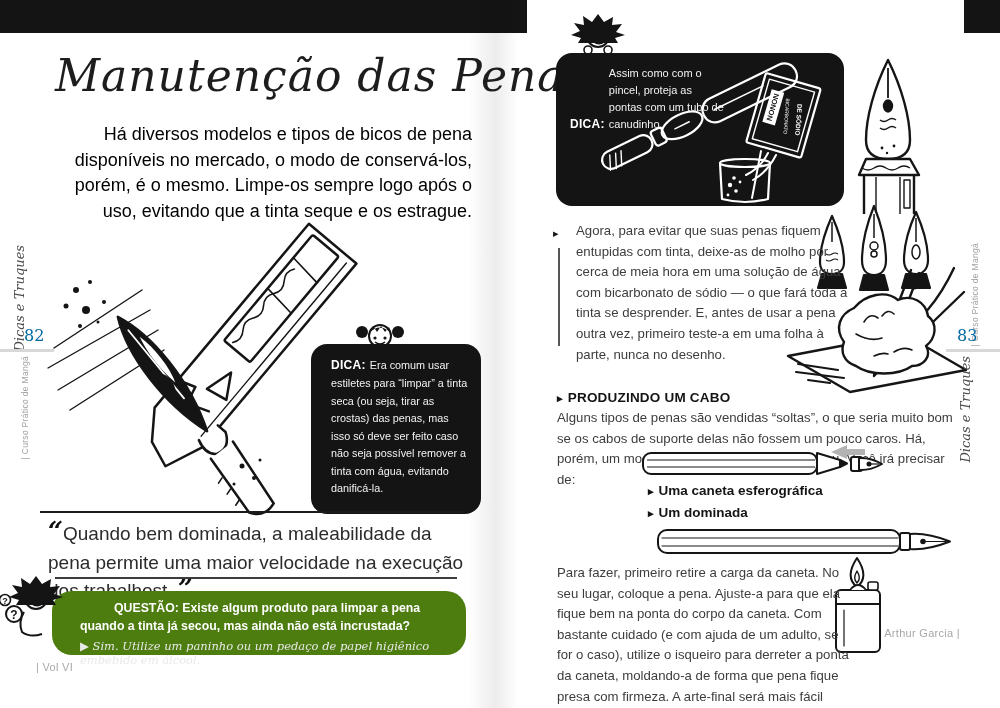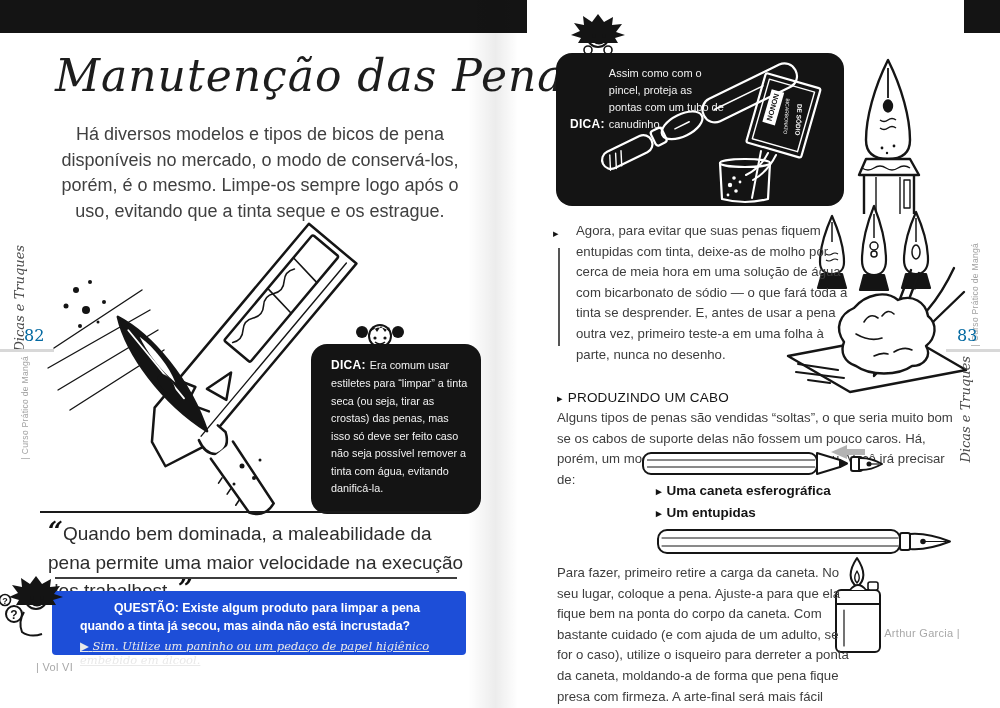--- a/index.html
+++ b/index.html
@@ -10,43 +10,43 @@
   .abs{position:absolute;}
   
   .bar{background:#141414;}
   
   .gutter{background:linear-gradient(90deg,rgba(0,0,0,0) 0%,rgba(0,0,0,0.075) 55%,rgba(0,0,0,0) 100%);}
   
   .title{
     font-family:"DejaVu Serif","Liberation Serif",serif;font-style:italic;font-weight:400;
     font-size:44px;color:#1d1d1d;text-align:center;letter-spacing:1px;white-space:nowrap;
   }
-  .intro{font-size:18px;line-height:1.42;text-align:center;color:#404040;}
+  .intro{font-size:18px;line-height:1.42;text-align:right;color:#000000;}
   
   .blackbox{background:#141414;border-radius:16px;color:#f2f2f2;}
   .dica-left{padding:12px 13px;font-size:10.8px;line-height:1.62;}
   .dica-right{padding:12px 14px;font-size:11px;line-height:1.55;}
   .dica-label{font-weight:bold;font-size:12px;color:#ffffff;margin-right:4px;letter-spacing:0.3px;}
   .dica-right .txt{display:inline-block;width:118px;}
   
   .quote{font-size:19px;line-height:1.5;color:#2c2c2c;}
   .qmark{font-family:"DejaVu Serif",serif;font-style:italic;font-weight:bold;font-size:26px;color:#111;line-height:0;}
   
   .rule-dark{background:#1a1a1a;}
   .rule-mid{background:#3c3c3c;}
   .rule-light{background:#d8d8d8;}
   
-  .questao{background:#1d4ed8;border-radius:4px;color:#fff;padding:9px 14px 5px 28px;}
+  .questao{background:#4d7c0f;border-radius:20px;color:#fff;padding:9px 14px 5px 28px;}
   .q-line{margin:0;font-size:12.3px;font-weight:bold;line-height:1.45;text-indent:34px;}
   .q-answer{margin:3px 0 0 0;font-family:"DejaVu Serif","Liberation Serif",serif;font-style:italic;
-    font-size:11.5px;color:#e9e9e9;font-weight:normal;text-decoration:underline;}
+    font-size:11.5px;color:#e9e9e9;font-weight:normal;}
   
   .body-txt{font-size:13.2px;line-height:1.56;color:#3d3d3d;}
-  .sec-head{font-size:13.5px;font-weight:normal;color:#141414;letter-spacing:0.2px;}
-  .bullets p{margin:0 0 7px 8px;font-size:13.5px;font-weight:bold;color:#141414;}
+  .sec-head{font-size:13.5px;font-weight:bold;color:#141414;letter-spacing:0.2px;}
+  .bullets p{margin:0 0 7px 0;font-size:13.5px;font-weight:bold;color:#141414;}
   .tri{color:#141414;margin-right:5px;font-size:11px;}
   
   .vscript{
     font-family:"DejaVu Serif","Liberation Serif",serif;font-style:italic;font-size:13px;color:#4a4a4a;
     writing-mode:vertical-rl;transform:rotate(180deg);white-space:nowrap;
   }
   .vbook{
     font-size:8.5px;color:#a2a2a2;writing-mode:vertical-rl;transform:rotate(180deg);white-space:nowrap;letter-spacing:0.3px;
   }
   .pagenum{font-family:"DejaVu Serif",serif;font-size:16px;color:#0369a1;margin-left:12px;}
@@ -294,21 +294,21 @@
       <polygon points="196,8 212,1 212,5 230,5 230,11 212,11 212,15" fill="#b3b3b3" stroke="none"></polygon>
       <rect x="216" y="13" width="11" height="14" rx="2"></rect>
       <path d="M227,14 C236,13.5 243,16 250,20 C243,24 236,26.5 227,26 Z" transform="translate(-3,0)"></path>
       <line x1="234" y1="20" x2="244" y2="20" stroke-width="1.2"></line>
       <circle cx="234" cy="20" r="1.5" fill="#141414"></circle>
     </g>
   </svg>
 
   <div class="abs bullets" style="left:648px;top:483px;">
     <p><span class="tri">▸</span><span>Uma caneta esferográfica</span></p>
-    <p><span class="tri">▸</span><span>Um entupidas</span></p>
+    <p><span class="tri">▸</span><span>Um dominada</span></p>
   </div>
 
   <svg class="abs" style="left:652px;top:518px;" width="312" height="142" viewBox="0 0 312 142">
     <g stroke="#151515" stroke-width="2" fill="#ffffff" stroke-linejoin="round" stroke-linecap="round">
       <rect x="6" y="12" width="242" height="23" rx="9"></rect>
       <line x1="10" y1="20" x2="246" y2="20" stroke-width="1"></line>
       <line x1="10" y1="28" x2="246" y2="28" stroke-width="1"></line>
       <rect x="248" y="15" width="10" height="17" rx="2"></rect>
       <path d="M258,16 C270,15 284,18 298,23.5 C284,29 270,32 258,31 Z"></path>
       <line x1="270" y1="23.5" x2="294" y2="23.5" stroke-width="1.2"></line>

